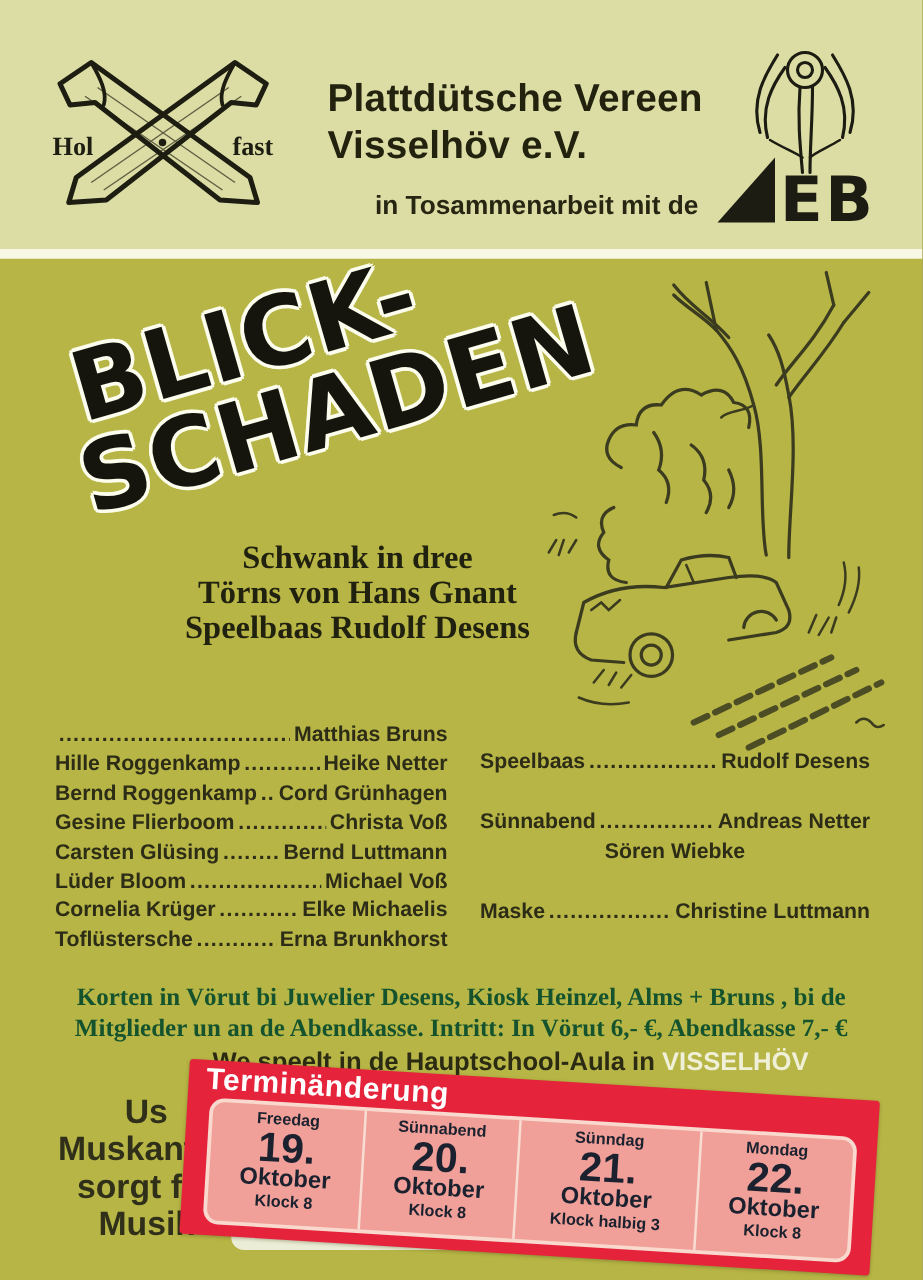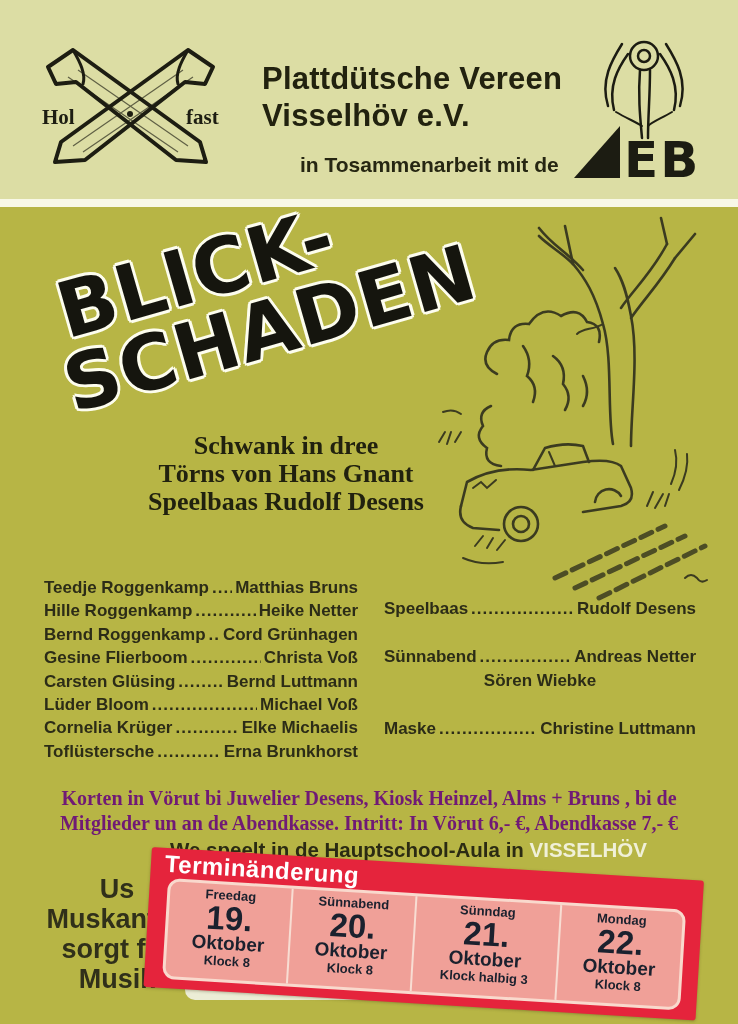--- a/index.html
+++ b/index.html
@@ -31,21 +31,21 @@
   .cast{position:absolute;color:#2c2c17;font-size:17px;font-weight:600;line-height:23.4px;}
   .cast-left{left:44px;top:576px;width:314px;}
   .cast-right{left:384px;top:576px;width:312px;}
   .crow{display:flex;align-items:baseline;}
   .crow .leader{flex:1;overflow:hidden;white-space:nowrap;margin:0 3px;letter-spacing:1px;}
   .crow .actor{white-space:nowrap;}
   .crow.actor-only{justify-content:center;}
   .gap21{margin-top:21px;align-items:flex-end;} .gap25{margin-top:25px;}
 
   
-  .tickets{position:absolute;left:28px;top:786px;width:682px;text-align:center;color:#701a75;
+  .tickets{position:absolute;left:28px;top:786px;width:682px;text-align:center;color:#14532d;
            font-family:"Liberation Serif",serif;font-weight:bold;font-size:20px;line-height:25px;}
   .venue{position:absolute;left:170px;top:838px;width:560px;text-align:left;color:#2b2b13;font-weight:bold;font-size:20.5px;z-index:2;}
   .venue .hl{color:#f0f0d8;}
   .music{position:absolute;left:22px;top:874px;width:190px;text-align:center;color:#30301a;font-weight:bold;font-size:27px;line-height:30px;z-index:1;}
 
   
   .covered-box{position:absolute;left:185px;top:900px;width:470px;height:100px;background:#ecedd6;border-radius:10px;z-index:3;}
 
   
   .sticker{position:absolute;left:152px;top:847px;width:553px;height:140px;background:#e5243c;border-radius:3px;
@@ -169,21 +169,20 @@
   </div>
 
   <div class="subtitle">
     <div>Schwank in dree</div>
     <div>Törns von Hans Gnant</div>
     <div>Speelbaas Rudolf Desens</div>
   </div>
 
   <div class="cast cast-left">
     <div class="crow">
-        <span>Teedje Roggenkamp</span>
         <span class="leader">........................................................</span>
         <span class="actor">Matthias Bruns</span>
       </div>
     <div class="crow">
         <span>Hille Roggenkamp</span>
         <span class="leader">........................................................</span>
         <span class="actor">Heike Netter</span>
       </div>
     <div class="crow">
         <span>Bernd Roggenkamp</span>

